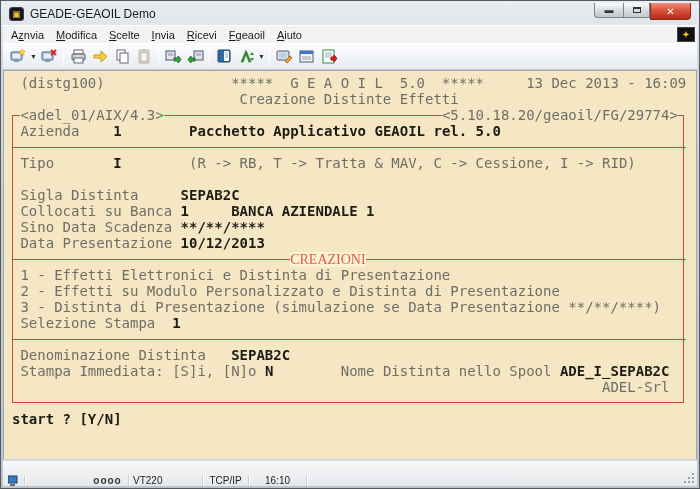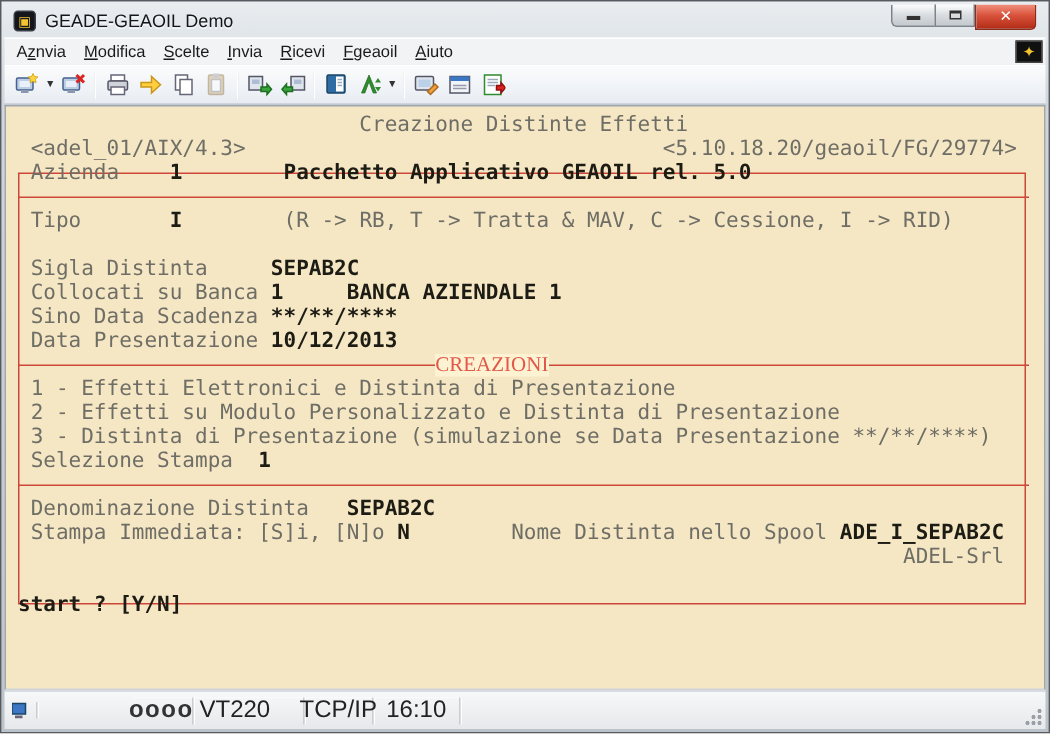--- a/index.html
+++ b/index.html
@@ -46,21 +46,21 @@
   .trow{height:16px;white-space:pre;position:relative;z-index:1;}
   .trow.hr::before{content:"";position:absolute;left:0;top:8px;width:674px;height:1px;background:#cd4638;z-index:0;}
   .trow span{position:relative;z-index:1;}
   .s-g{color:#6f6e66;}
   .s-v{color:#1d1c14;font-weight:bold;}
   .s-t{color:#6f6e66;}
   .s-gm{color:#6f6e66;background:#f5e7c4;}
   .s-hl{color:#e2584a;background:#fdf3d2;font-family:Liberation Serif, serif;}
   
   .statusbar{height:26px;background:linear-gradient(#f7f8f9,#e6e8eb);border-top:1px solid #d8dadd;
-    display:flex;align-items:center;font-size:16px;color:#222;position:relative;}
+    display:flex;align-items:flex-end;font-size:10px;color:#222;position:relative;}
   .scell{border-right:1px solid #cbced2;box-shadow:1px 0 0 #fff;display:flex;align-items:center;
     justify-content:center;padding:0 4px;}
   .scell.flex{flex:1;border-right:none;box-shadow:none;}
   .leds{letter-spacing:1px;font-weight:bold;color:#333;}
   .grip{position:absolute;right:2px;bottom:2px;width:12px;height:12px;
     background:
       radial-gradient(circle at 10px 2px,#9aa0a6 1.2px,transparent 1.5px),
       radial-gradient(circle at 10px 6px,#9aa0a6 1.2px,transparent 1.5px),
       radial-gradient(circle at 6px 6px,#9aa0a6 1.2px,transparent 1.5px),
       radial-gradient(circle at 10px 10px,#9aa0a6 1.2px,transparent 1.5px),
@@ -191,20 +191,21 @@
           <rect x="3" y="2" width="11" height="13" fill="#fff" stroke="#2e8b2e"></rect>
           <path d="M5 5h7M5 7h7M5 9h5" stroke="#9ab"></path>
           <polygon points="11,9 14,9 14,7 17,10.5 14,14 14,12 11,12" fill="#d22" stroke="#901010"></polygon>
         </svg>
     </span>
   </div>
 
   <div class="term-wrap">
     <div class="term">
       <div class="redbox"></div>
+    <div class="trow"><span class="s-g"> (distg100)               *****  G E A O I L  5.0  *****     13 Dec 2013 - 16:09</span></div>
         <div class="trow"><span class="s-g">                           Creazione Distinte Effetti</span></div>
         <div class="trow"><span class="s-t"> </span><span class="s-gm">&lt;adel_01/AIX/4.3&gt;</span><span class="s-t">                                 </span><span class="s-gm">&lt;5.10.18.20/geaoil/FG/29774&gt;</span></div>
         <div class="trow"><span class="s-g"> Azienda    </span><span class="s-v">1</span><span class="s-g">        </span><span class="s-v">Pacchetto Applicativo GEAOIL rel. 5.0</span></div>
         <div class="trow hr"></div>
         <div class="trow"><span class="s-g"> Tipo       </span><span class="s-v">I</span><span class="s-g">        </span><span class="s-g">(R -&gt; RB, T -&gt; Tratta &amp; MAV, C -&gt; Cessione, I -&gt; RID)</span></div>
         <div class="trow"></div>
         <div class="trow"><span class="s-g"> Sigla Distinta     </span><span class="s-v">SEPAB2C</span></div>
         <div class="trow"><span class="s-g"> Collocati su Banca </span><span class="s-v">1</span><span class="s-g">     </span><span class="s-v">BANCA AZIENDALE 1</span></div>
         <div class="trow"><span class="s-g"> Sino Data Scadenza </span><span class="s-v">**/**/****</span></div>
         <div class="trow"><span class="s-g"> Data Presentazione </span><span class="s-v">10/12/2013</span></div>

